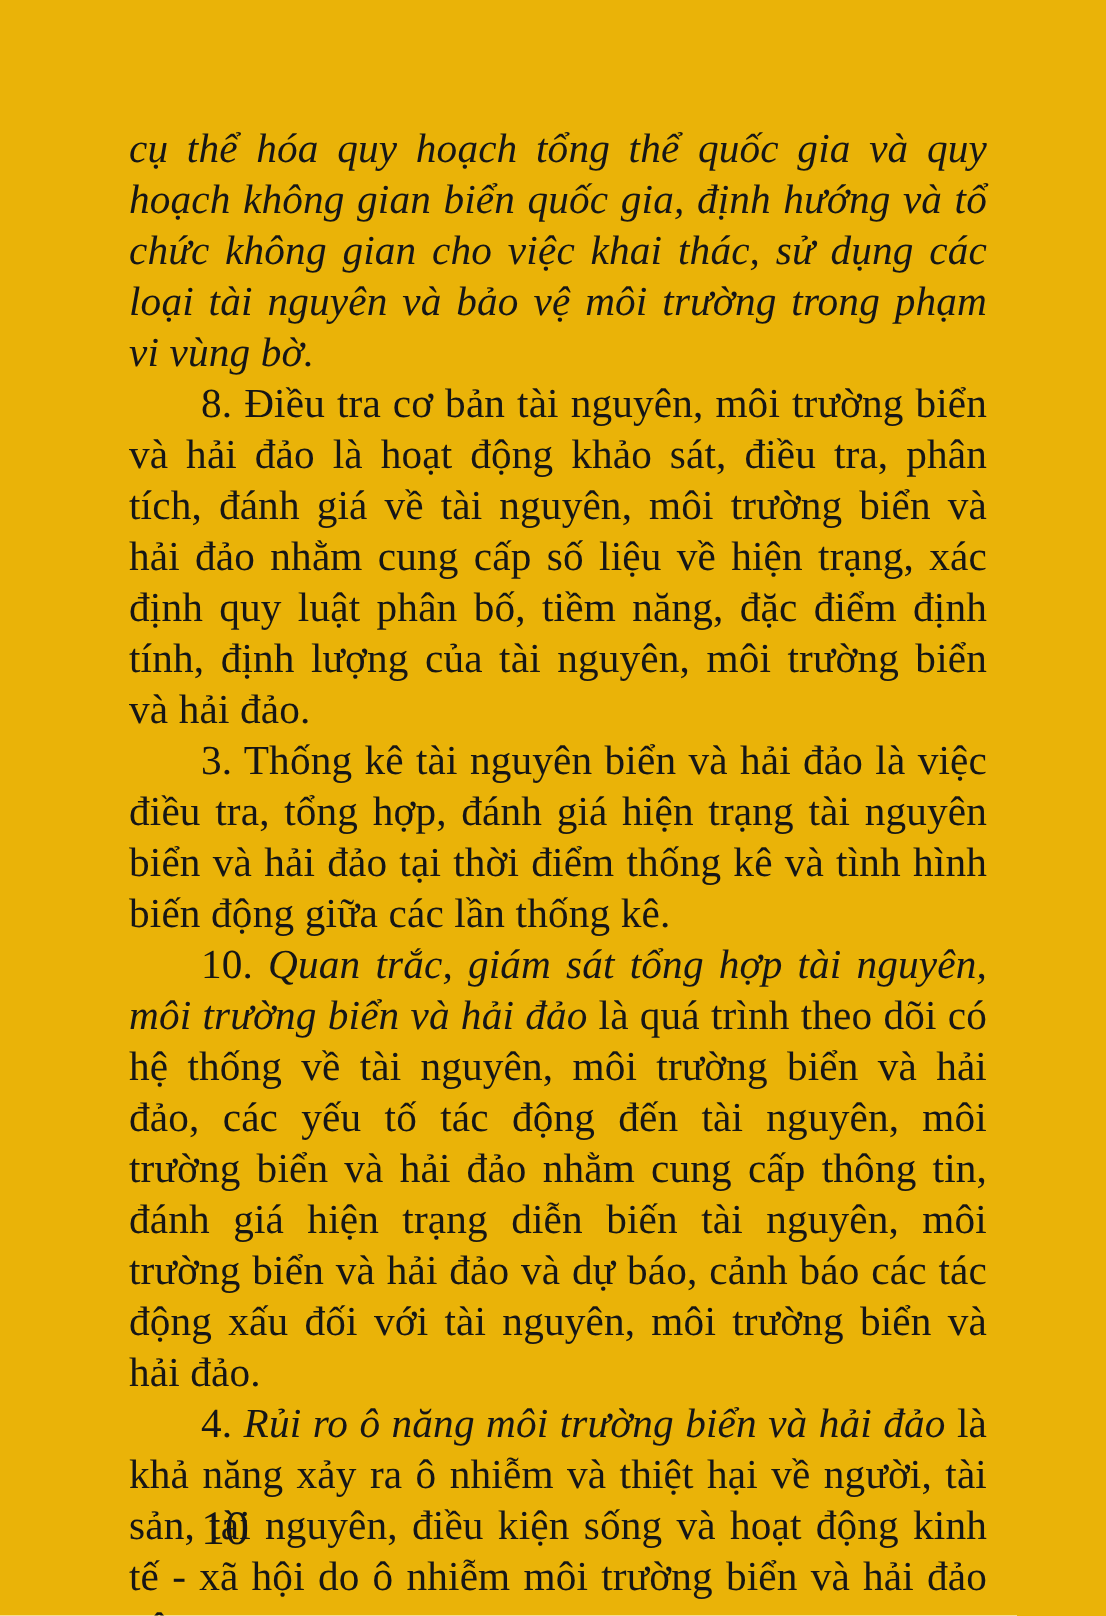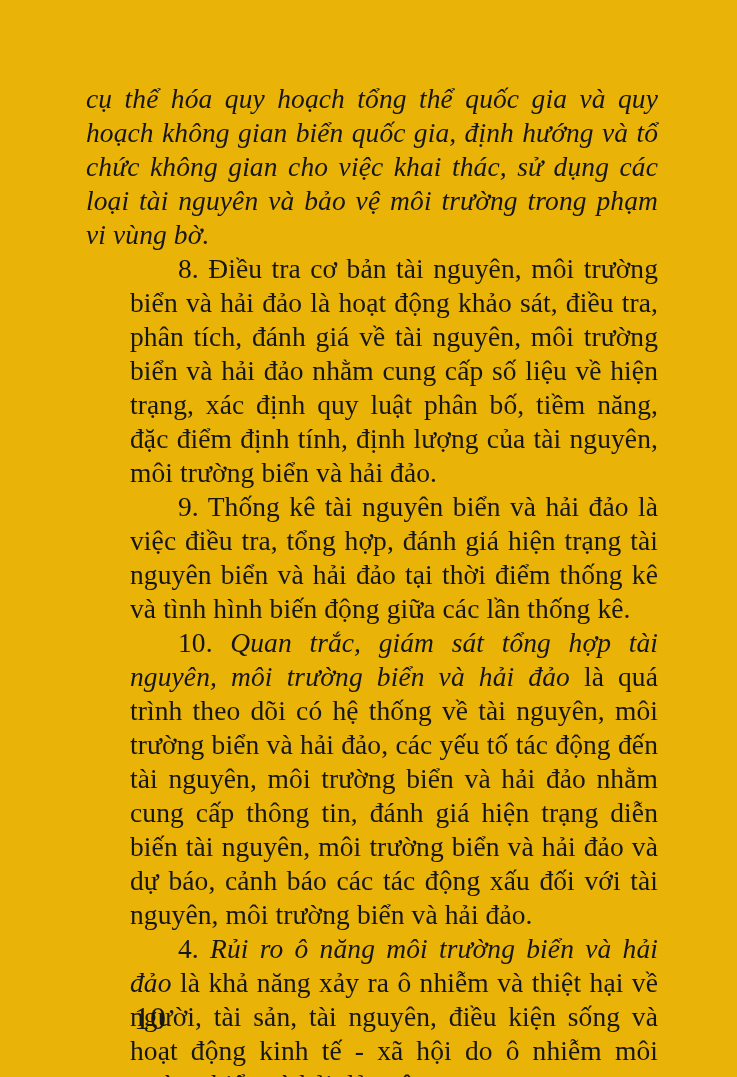--- a/index.html
+++ b/index.html
@@ -29,21 +29,20 @@
     line-height: 34px;
     text-align: justify;
     letter-spacing: 0.1px;
   }
   .para {
     margin: 0;
     padding: 0;
   }
   .para.indent {
     text-indent: 48px;
-    margin-left: 44px;
   }
   .it {
     font-style: italic;
   }
   .page-number {
     position: absolute;
     left: 86px;
     top: 1001px;
     font-size: 32px;
     line-height: 34px;
@@ -51,18 +50,18 @@
     margin-left: 48px;
   }
 </style>
 </head>
 <body>
 
 <div class="page">
   <div class="text-block">
       <p class="para"><span class="it">cụ thể hóa quy hoạch tổng thể quốc gia và quy hoạch không gian biển quốc gia, định hướng và tổ chức không gian cho việc khai thác, sử dụng các loại tài nguyên và bảo vệ môi trường trong phạm vi vùng bờ.</span></p>
       <p class="para indent"><span>8. Điều tra cơ bản tài nguyên, môi trường biển và hải đảo là hoạt động khảo sát, điều tra, phân tích, đánh giá về tài nguyên, môi trường biển và hải đảo nhằm cung cấp số liệu về hiện trạng, xác định quy luật phân bố, tiềm năng, đặc điểm định tính, định lượng của tài nguyên, môi trường biển và hải đảo.</span></p>
-      <p class="para indent"><span>9. Thống kê tài nguyên biển và hải đảo là việc điều tra, tổng hợp, đánh giá hiện trạng tài nguyên biển và hải đảo tại thời điểm thống kê và tình hình biến động giữa các lần thống kê.</span></p>
+      <p class="para indent"><span>3. Thống kê tài nguyên biển và hải đảo là việc điều tra, tổng hợp, đánh giá hiện trạng tài nguyên biển và hải đảo tại thời điểm thống kê và tình hình biến động giữa các lần thống kê.</span></p>
       <p class="para indent"><span>10. </span><span class="it">Quan trắc, giám sát tổng hợp tài nguyên, môi trường biển và hải đảo</span><span> là quá trình theo dõi có hệ thống về tài nguyên, môi trường biển và hải đảo, các yếu tố tác động đến tài nguyên, môi trường biển và hải đảo nhằm cung cấp thông tin, đánh giá hiện trạng diễn biến tài nguyên, môi trường biển và hải đảo và dự báo, cảnh báo các tác động xấu đối với tài nguyên, môi trường biển và hải đảo.</span></p>
       <p class="para indent"><span>4. </span><span class="it">Rủi ro ô năng môi trường biển và hải đảo</span><span> là khả năng xảy ra ô nhiễm và thiệt hại về người, tài sản, tài nguyên, điều kiện sống và hoạt động kinh tế - xã hội do ô nhiễm môi trường biển và hải đảo gây ra.</span></p>
     </div>
   <div class="page-number">10</div>
 </div>
 
 </body></html>

